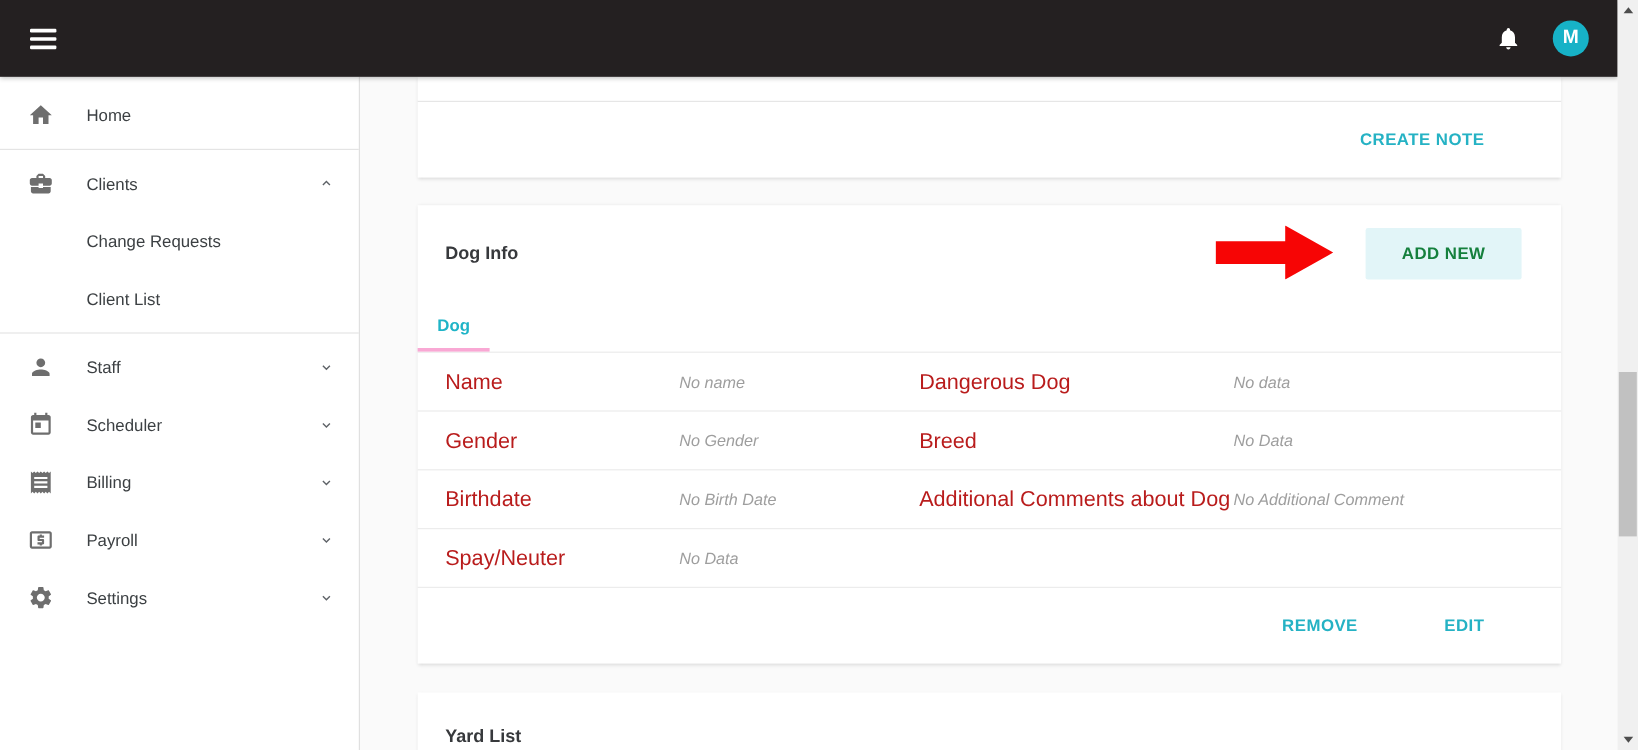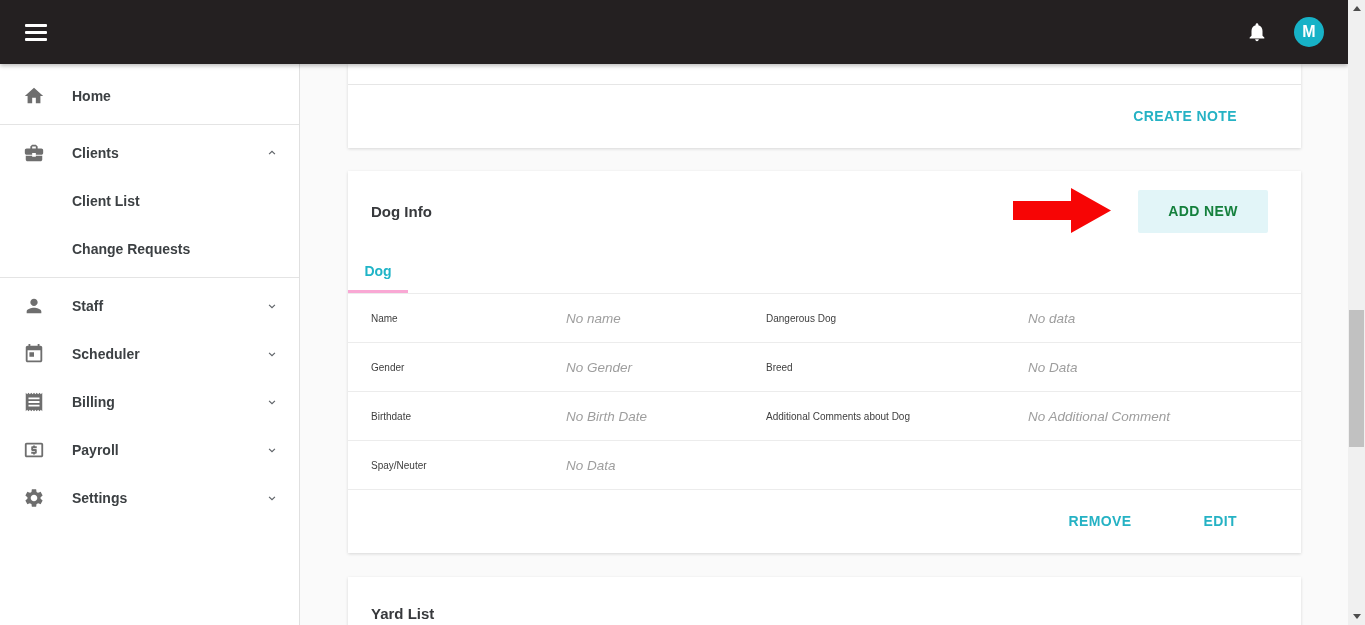--- a/index.html
+++ b/index.html
@@ -30,21 +30,21 @@
   .sb-arrow { position:absolute; left:0; width:17px; height:17px; display:flex; align-items:center; justify-content:center; cursor:pointer; }
   .sb-arrow.up { top:0; }
   .sb-arrow.down { bottom:0; }
   .sb-arrow .tri-up { width:0; height:0; border-left:4px solid transparent; border-right:4px solid transparent; border-bottom:5px solid #4d4d4d; }
   .sb-arrow .tri-down { width:0; height:0; border-left:4px solid transparent; border-right:4px solid transparent; border-top:5px solid #4d4d4d; }
   .sb-thumb { position:absolute; left:1px; top:310px; width:15px; height:137px; background:#c1c1c1; cursor:grab; }
 
   
   .sidebar {
     position:absolute; left:0; top:64px; width:300px; height:561px;
-    background:#fff; border-right:1px solid #e0e0e0; padding-top:8px; z-index:10;font-weight:bold;
+    background:#fff; border-right:1px solid #e0e0e0; padding-top:8px; z-index:10;
   }
   .nav-item { height:48px; display:flex; align-items:center; padding:0 20px 0 23px; cursor:pointer; color:#3c4043; font-size:14px; }
   .nav-item .nav-icon { width:22px; height:22px; margin-right:27px; flex:0 0 auto; }
   .nav-item .nav-icon svg { width:22px; height:22px; fill:#6e6e6e; }
   .nav-label { flex:1; }
   .nav-chevron { width:14px; height:14px; }
   .nav-chevron svg { width:14px; height:14px; stroke:#5f6368; stroke-width:2; fill:none; }
   .nav-sub { height:48px; display:flex; align-items:center; padding-left:72px; font-size:14px; color:#3c4043; cursor:pointer; }
   .nav-divider { border:none; border-top:1px solid #e4e4e4; margin:4px 0; }
 
@@ -70,21 +70,21 @@
     width:130px; height:43px; background:#e2f5f8; border:none; border-radius:2px;
     color:#15803d; font-size:14px; font-weight:bold; letter-spacing:.4px; cursor:pointer; font-family:inherit;
   }
   .red-arrow { position:absolute; left:665px; top:17px; width:98px; height:45px; pointer-events:none; }
   .tabs { height:43px; border-bottom:1px solid #ececec; display:flex; }
   .tab {
     width:60px; height:100%; display:flex; align-items:center; justify-content:center;
     color:#1fb4c7; font-size:14px; font-weight:bold; border-bottom:3px solid #f9a8d4; cursor:pointer; margin-bottom:-1px;
   }
   .row { height:49px; border-bottom:1px solid #ececec; display:grid; grid-template-columns:195px 200px 262px 1fr; align-items:center; padding-left:23px; }
-  .row-label { font-size:10px; color:#404040; }
+  .row-label { font-size:18px; color:#b91c1c; }
   .row-value { font-size:13.5px; color:#9e9e9e; font-style:italic; }
   .dog-footer { height:62px; display:flex; align-items:center; justify-content:flex-end; padding-right:64px; gap:72px; }
 
   
   .card-yard { top:513px; height:112px; padding:28px 0 0 23px; }
 </style>
 </head>
 <body>
 
 <div class="topbar">
@@ -119,22 +119,22 @@
           <path d="M10 16v-1H3.01L3 19c0 1.11.89 2 2 2h14c1.11 0 2-.89 2-2v-4h-7v1h-4zm10-9h-4.01V5l-2-2h-4l-2 2v2H4c-1.1 0-2 .9-2 2v3c0 1.11.89 2 2 2h6v-2h4v2h6c1.1 0 2-.9 2-2V9c0-1.1-.9-2-2-2zm-6 0h-4V5h4v2z"></path>
         </svg>
     </span>
     <span class="nav-label">Clients</span>
     <span class="nav-chevron">
       <svg viewBox="0 0 24 24">
           <path d="M7 14l5-5 5 5"></path>
         </svg>
     </span>
   </div>
+  <div class="nav-sub">Change Requests</div>
   <div class="nav-sub">Client List</div>
-  <div class="nav-sub">Change Requests</div>
   <hr class="nav-divider">
   <div class="nav-item">
     <span class="nav-icon">
       <svg viewBox="0 0 24 24">
           <path d="M12 12c2.21 0 4-1.79 4-4s-1.79-4-4-4-4 1.79-4 4 1.79 4 4 4zm0 2c-2.67 0-8 1.34-8 4v2h16v-2c0-2.66-5.33-4-8-4z"></path>
         </svg>
     </span>
     <span class="nav-label">Staff</span>
     <span class="nav-chevron">
       <svg viewBox="0 0 24 24">

